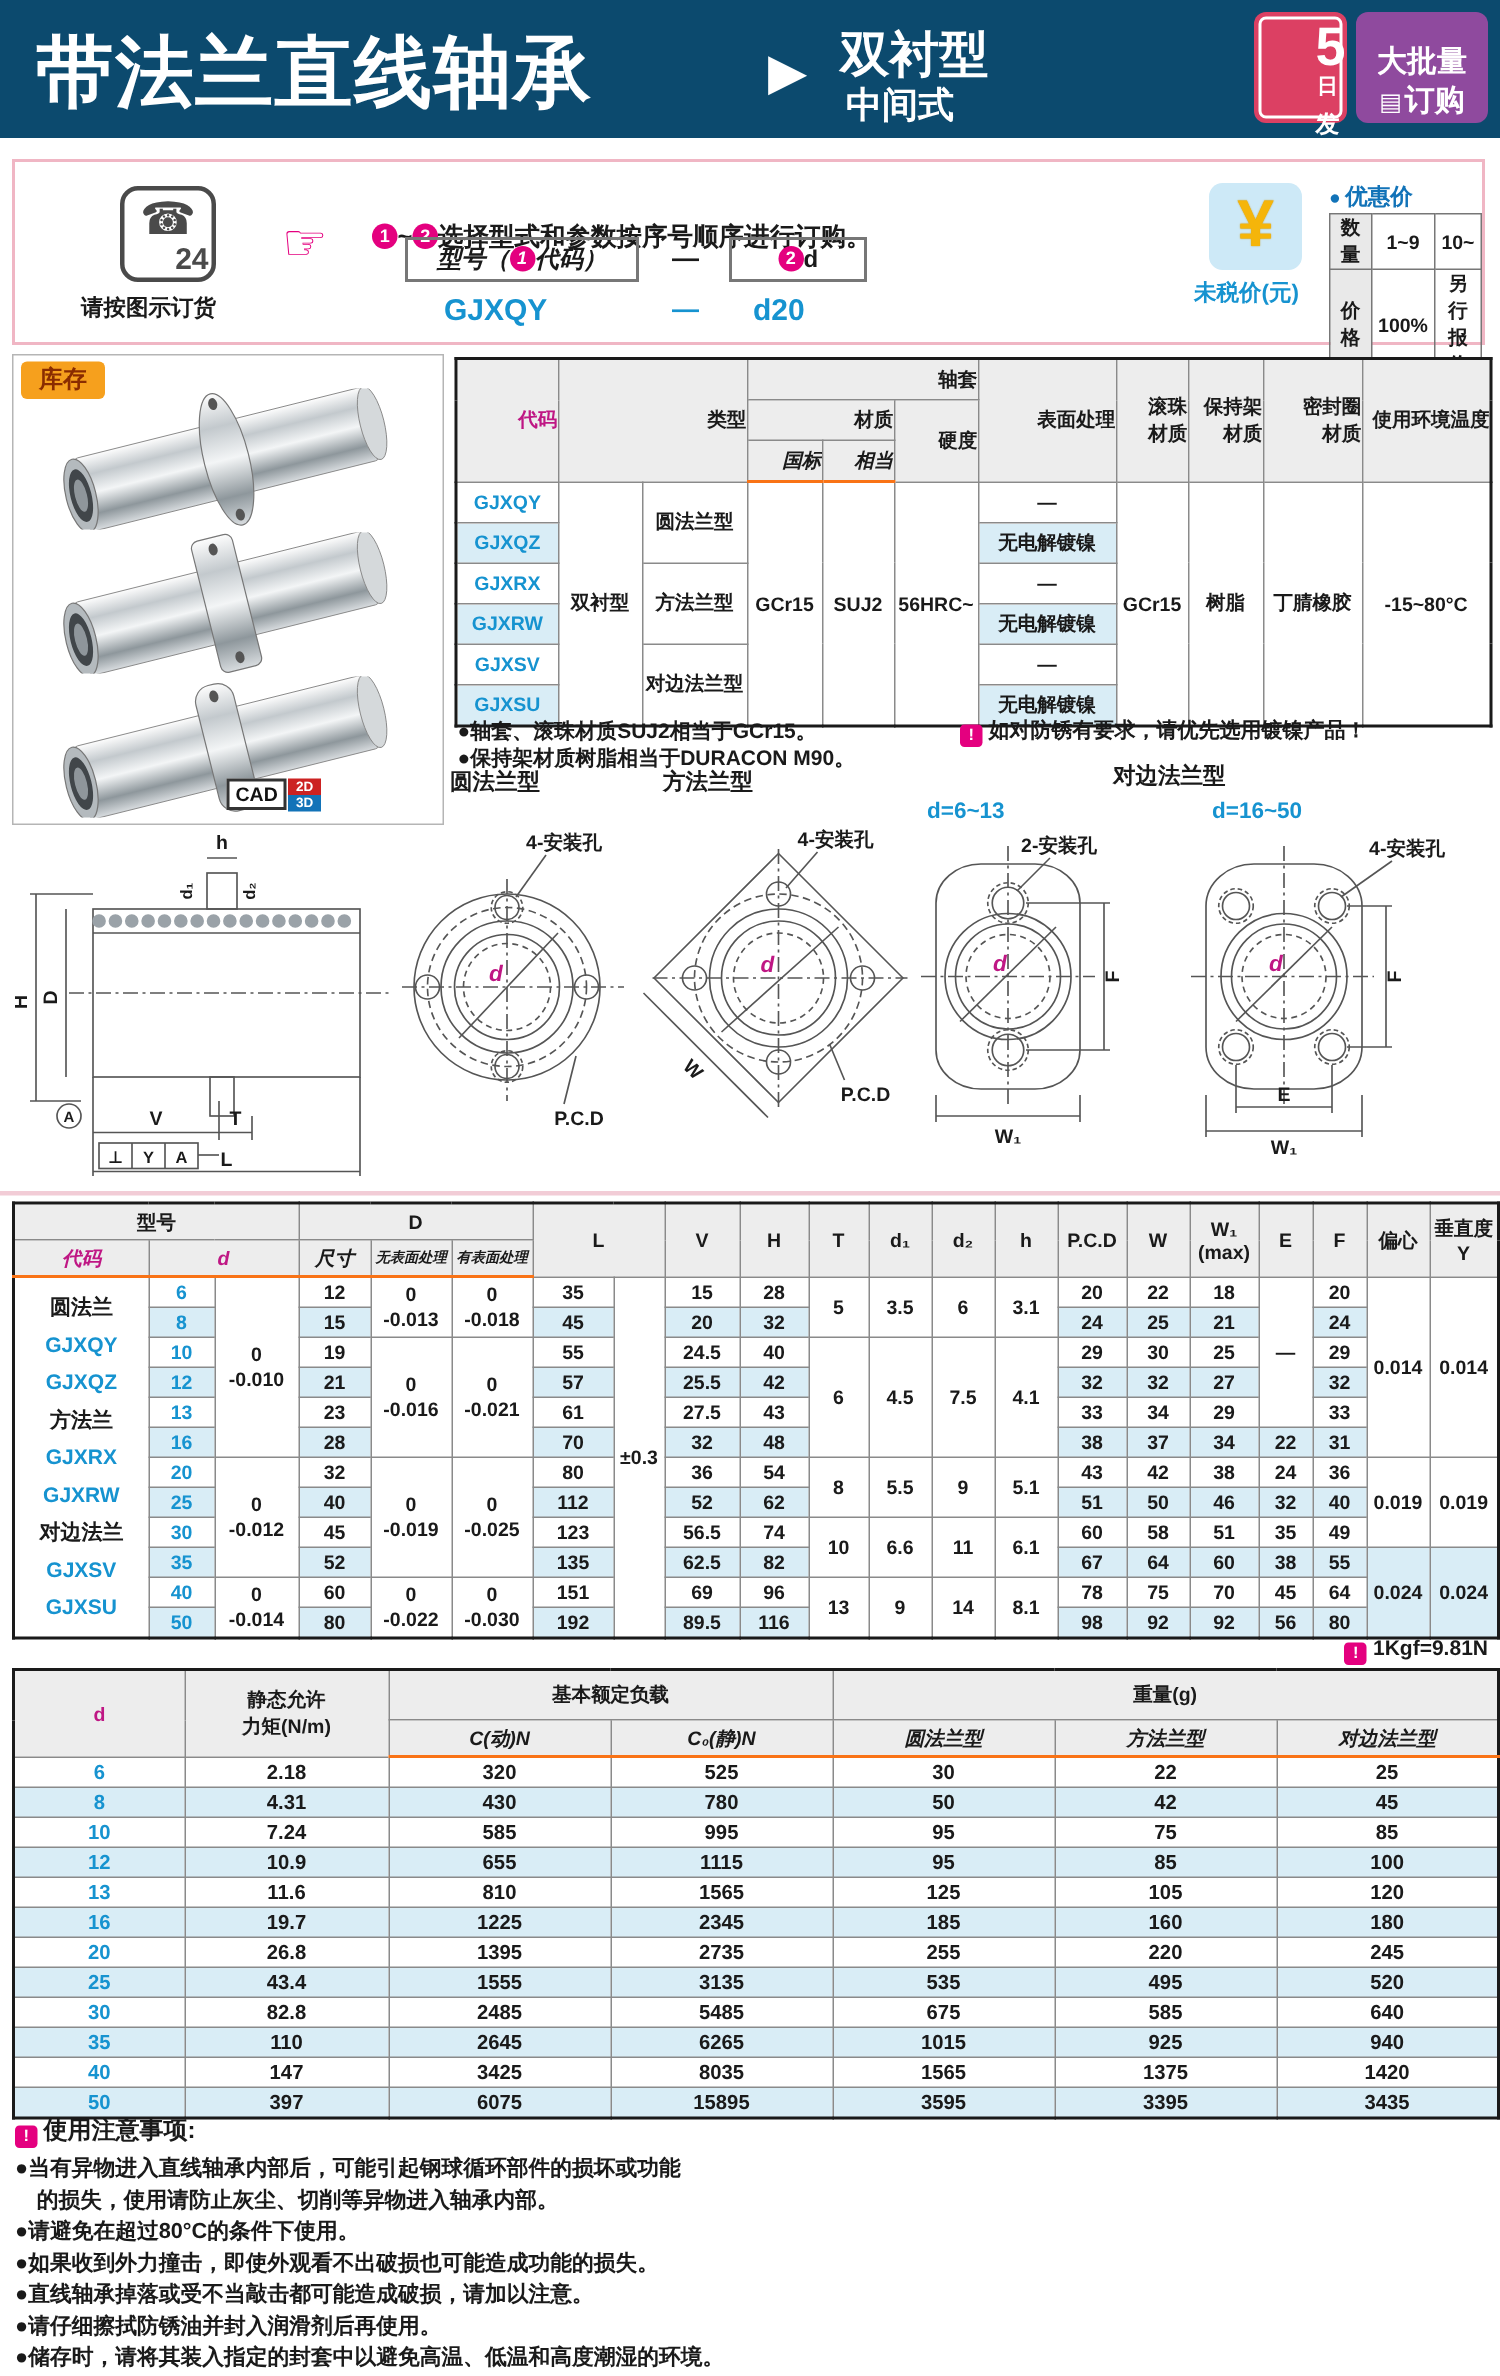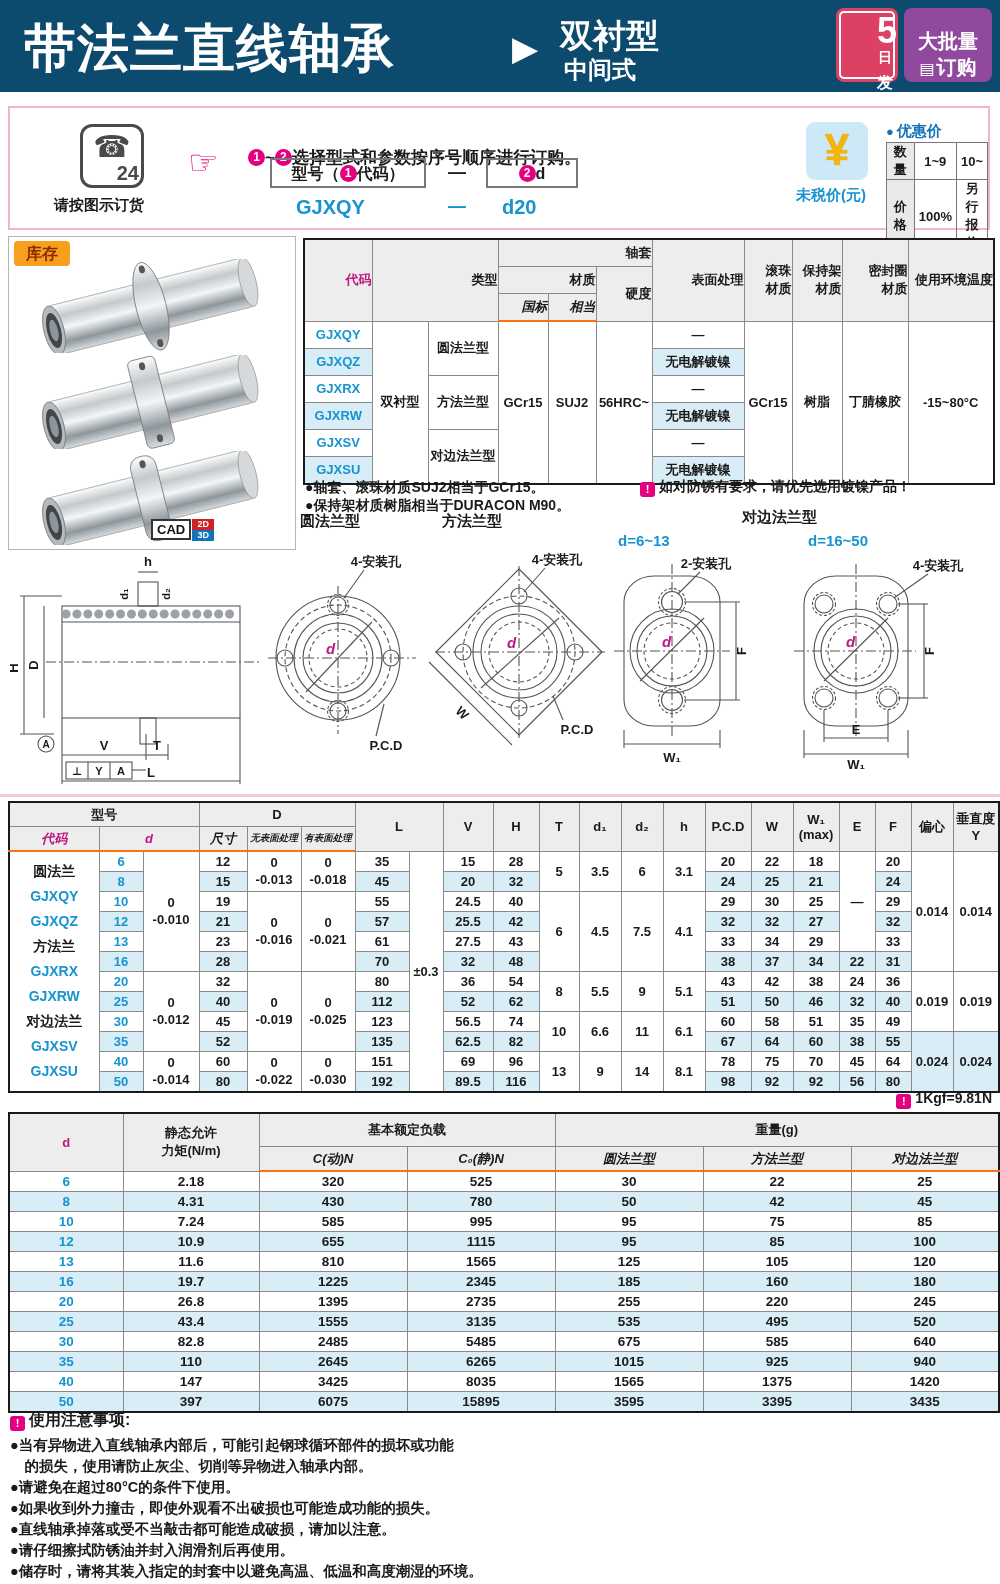--- a/index.html
+++ b/index.html
@@ -23,21 +23,21 @@
 
   
   #orderbox{position:absolute;left:8px;top:106px;width:982px;height:124px;border:2px solid #f0b6c4;background:#fff;box-sizing:border-box;}
   .phonebox{position:absolute;left:70px;top:16px;width:64px;height:64px;border:3px solid #4a4a4a;border-radius:12px;text-align:center;box-sizing:border-box;}
   .phone-glyph{font-size:30px;color:#4a4a4a;line-height:40px;}
   .phone-24{position:absolute;right:2px;bottom:0px;font-size:20px;font-weight:bold;color:#4a4a4a;}
   .phone-caption{position:absolute;left:44px;top:88px;font-size:15px;font-weight:bold;}
   .hand{position:absolute;left:178px;top:34px;font-size:34px;color:#e4007f;}
   .ord-instr{position:absolute;left:238px;top:16px;font-size:17px;font-weight:bold;margin-top:22px;}
   .circ{display:inline-block;width:17px;height:17px;border-radius:50%;background:#e4007f;color:#fff;font-size:12px;font-weight:bold;line-height:17px;text-align:center;vertical-align:2px;}
-  .ord-box1{position:absolute;left:260px;top:50px;width:156px;height:30px;border:2px solid #777;text-align:center;line-height:28px;font-size:16px;font-weight:bold;box-sizing:border-box;}
+  .ord-box1{position:absolute;left:260px;top:50px;width:156px;height:30px;border:2px solid #777;text-align:center;line-height:28px;font-size:16px;font-weight:bold;box-sizing:border-box;font-style:italic;}
   .ord-dash1{position:absolute;left:438px;top:54px;font-size:18px;font-weight:bold;}
   .ord-box2{position:absolute;left:476px;top:50px;width:92px;height:30px;border:2px solid #777;text-align:center;line-height:28px;font-size:16px;font-weight:bold;box-sizing:border-box;}
   .ord-ex1{position:absolute;left:286px;top:88px;font-size:20px;font-weight:bold;color:#1693d0;}
   .ord-ex-dash{position:absolute;left:438px;top:88px;font-size:18px;font-weight:bold;color:#1693d0;}
   .ord-ex2{position:absolute;left:492px;top:88px;font-size:20px;font-weight:bold;color:#1693d0;}
   .yenbox{position:absolute;left:796px;top:14px;width:62px;height:58px;background:#cde9f7;border-radius:9px;text-align:center;}
   .yen{font-size:44px;font-weight:bold;color:#f5b50a;line-height:56px;text-shadow:0 0 1px #c89000;}
   .yen-caption{position:absolute;left:786px;top:78px;font-size:15px;font-weight:bold;color:#1693d0;}
   .disc-hdr{position:absolute;left:876px;top:14px;font-size:15px;font-weight:bold;color:#1273b8;}
   .disc-dot{color:#1273b8;font-size:13px;margin-right:3px;}

